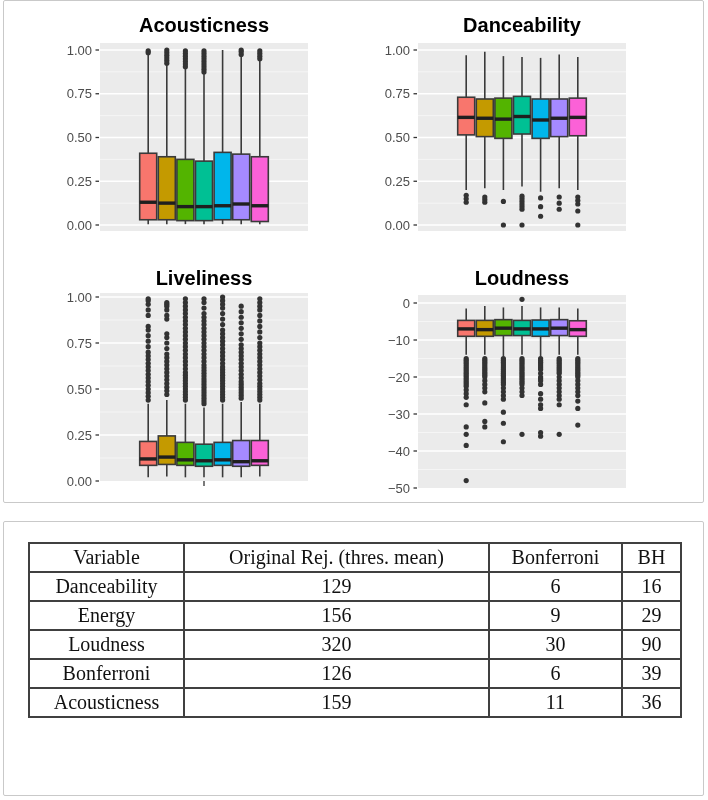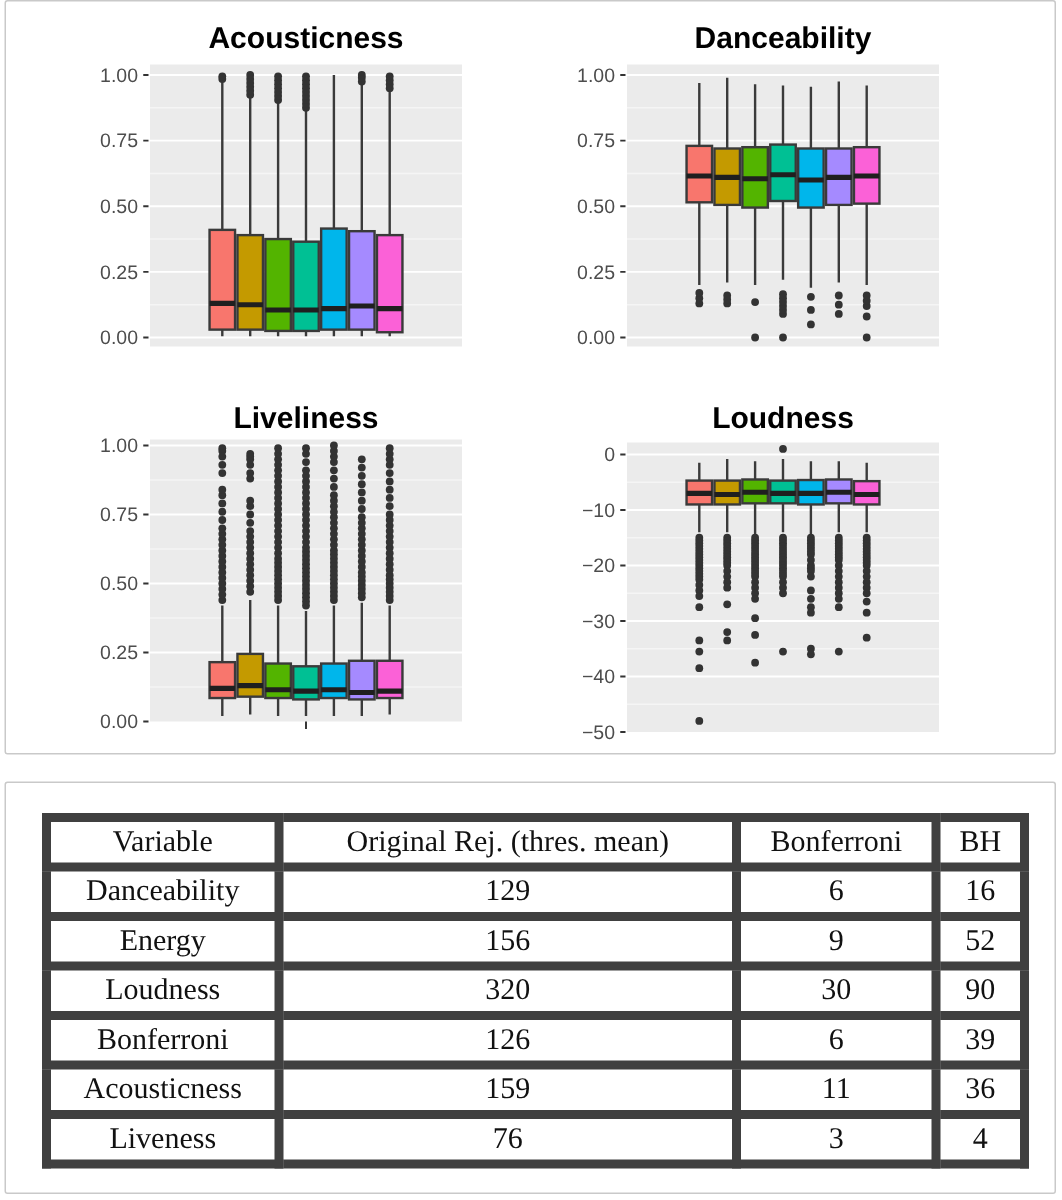--- a/index.html
+++ b/index.html
@@ -4,21 +4,21 @@
 <style>
   html,body{margin:0;padding:0;background:#ffffff;}
   body{width:708px;height:800px;position:relative;font-family:"Liberation Sans",sans-serif;}
   .panel{position:absolute;background:#ffffff;border:1.5px solid #c9c9c9;border-radius:2px;box-sizing:border-box;}
   #panel-charts{left:3px;top:0;width:701px;height:503px;}
   #panel-table{left:3px;top:521px;width:701px;height:275px;}
   #charts-grid{position:relative;width:698px;height:500px;}
   svg.chart{position:absolute;display:block;}
   #results-table{position:absolute;left:24px;top:20px;width:652px;border-collapse:collapse;table-layout:fixed;
     font-family:"Liberation Serif","DejaVu Serif",serif;font-size:20px;color:#111111;}
-  #results-table th,#results-table td{border:6px solid #404040;text-align:center;vertical-align:middle;
+  #results-table th,#results-table td{border:2px solid #404040;text-align:center;vertical-align:middle;
     font-weight:normal;padding:0;height:27px;line-height:27px;overflow:hidden;white-space:nowrap;}
 </style>
 </head>
 <body>
 
 <div id="panel-charts" class="panel">
   <div id="charts-grid">
       <svg width="349" height="250" class="chart" style="left: 0px; top: 0px;">
         <rect x="96" y="42" width="208" height="188" fill="#ebebeb"></rect>
         <line x1="96" x2="304" y1="202.125" y2="202.125" stroke="#f5f5f5" stroke-width="1"></line>
@@ -607,41 +607,35 @@
         <tr>
           <td>Danceability</td>
           <td>129</td>
           <td>6</td>
           <td>16</td>
         </tr>
         <tr>
           <td>Energy</td>
           <td>156</td>
           <td>9</td>
-          <td>52</td>
+          <td>29</td>
         </tr>
         <tr>
           <td>Loudness</td>
           <td>320</td>
           <td>30</td>
           <td>90</td>
         </tr>
         <tr>
           <td>Bonferroni</td>
           <td>126</td>
           <td>6</td>
           <td>39</td>
         </tr>
         <tr>
           <td>Acousticness</td>
           <td>159</td>
           <td>11</td>
           <td>36</td>
         </tr>
-        <tr>
-          <td>Liveness</td>
-          <td>76</td>
-          <td>3</td>
-          <td>4</td>
-        </tr>
       </tbody>
   </table>
 </div>
 
 </body></html>

